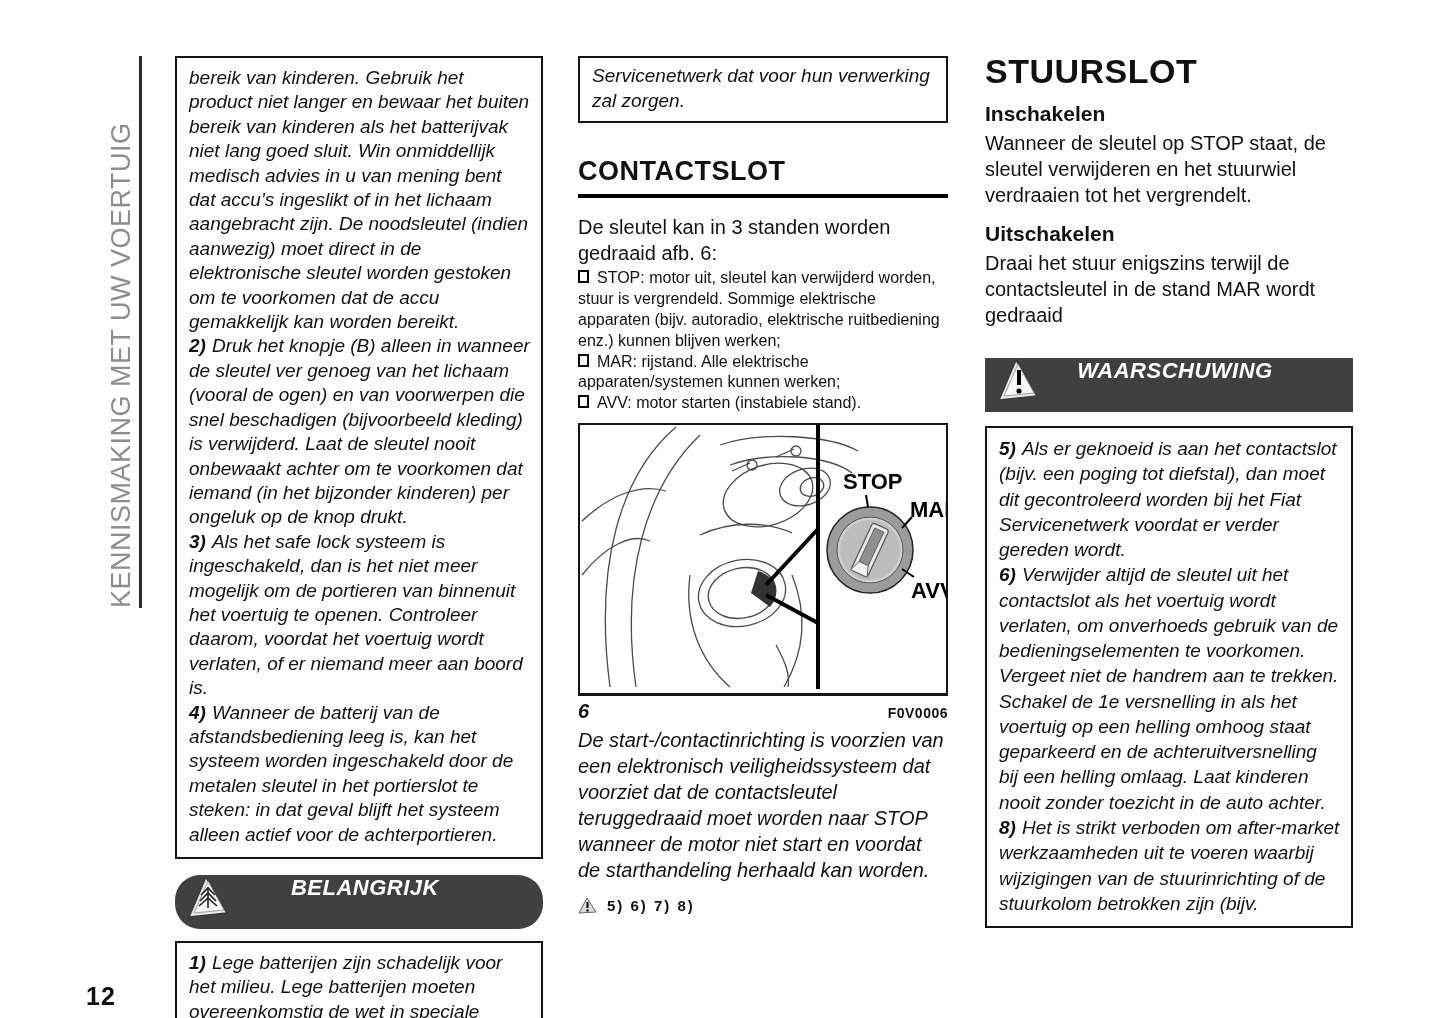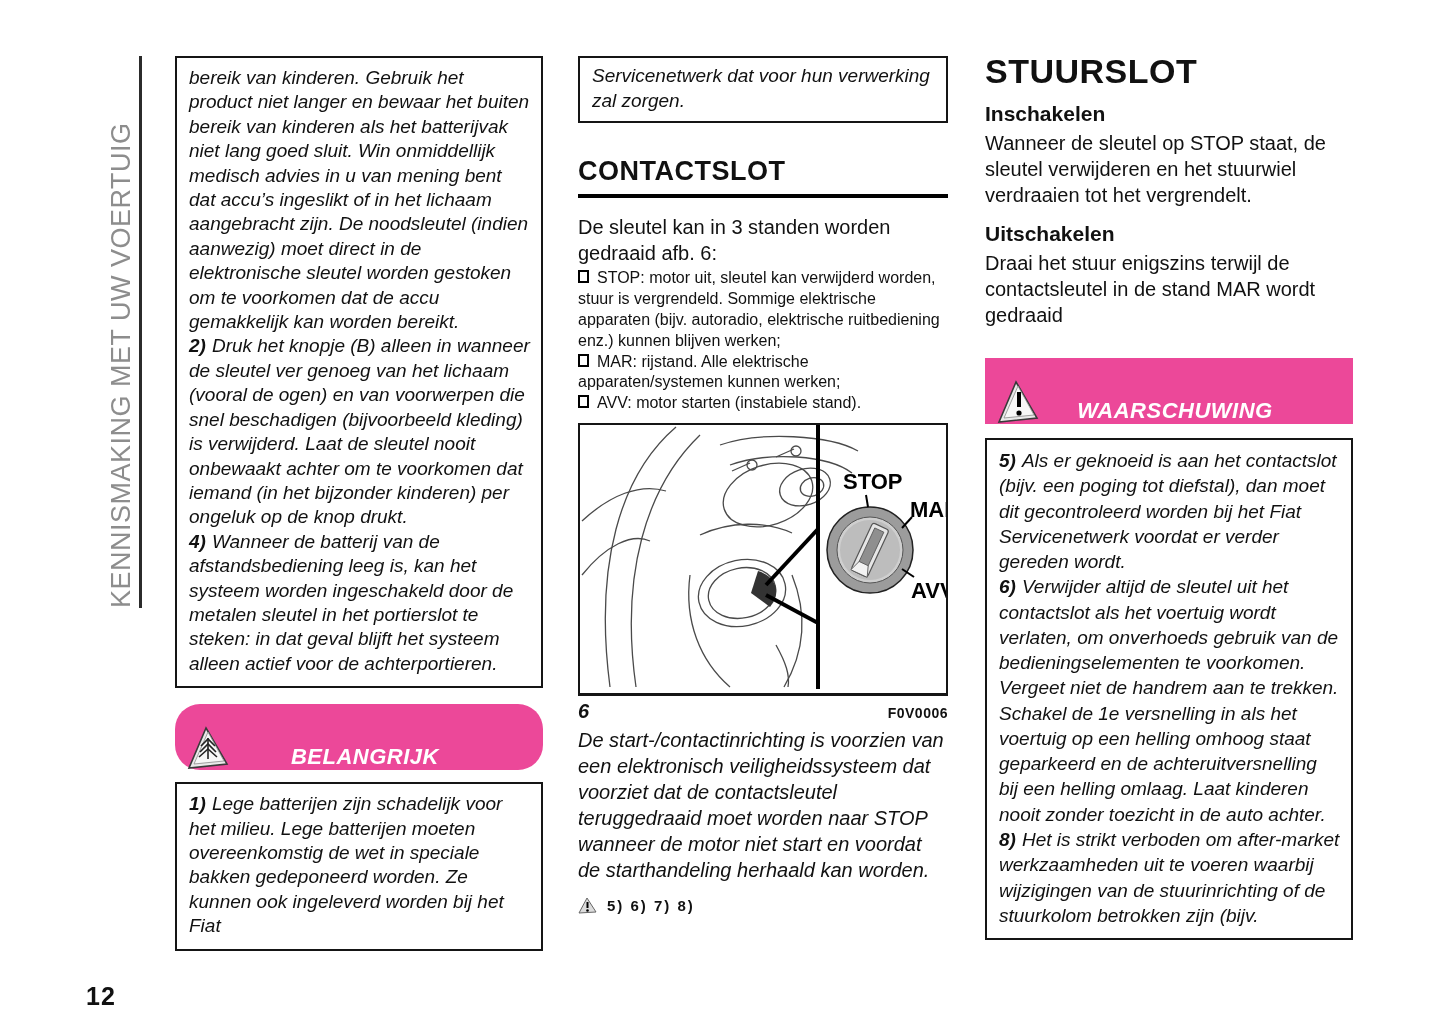--- a/index.html
+++ b/index.html
@@ -21,21 +21,21 @@
   .col1 { left:175px; width:368px; }
   .col2 { left:578px; width:370px; }
   .col3 { left:985px; width:368px; top:52px; }
 
   
   .note-box { border:2px solid #151515; padding:8px 10px 10px 12px; font-style:italic; font-size:19px; line-height:1.285; }
   .note-box p { margin:0; }
   .item-num { font-weight:bold; margin-right:6px; }
 
   
-  .banner { background:#ec4899; height:66px; display:flex; align-items:flex-end; padding:0 10px; }
+  .banner { background:#404040; height:54px; display:flex; align-items:flex-start; padding:0 10px; }
   .banner .banner-label { flex:1; text-align:center; color:#ffffff; font-weight:bold; font-style:italic; font-size:22px; letter-spacing:0.5px; padding-right:34px; }
   .banner svg { flex:0 0 auto; }
 
   
   .top-box { border:2px solid #151515; padding:6px 10px 8px 12px; font-style:italic; font-size:19px; line-height:1.3; }
   .section-heading { font-size:27px; font-weight:800; letter-spacing:0.5px; border-bottom:4px solid #000; padding-bottom:7px; margin-top:33px; margin-bottom:16px; }
   .body-text { font-size:20px; line-height:1.3; }
   .bullet-list { margin-top:2px; }
   .bullet-line { font-size:16px; line-height:1.3; }
   .sq { display:inline-block; width:11px; height:13px; border:2px solid #000; margin-right:8px; vertical-align:baseline; }
@@ -62,20 +62,21 @@
 
   <div class="sidebar">
     <div class="vertical-label">KENNISMAKING MET UW VOERTUIG</div>
   </div>
   <div class="page-number">12</div>
 
   <div class="col col1">
     <div class="note-box">
       <p>bereik van kinderen. Gebruik het product niet langer en bewaar het buiten bereik van kinderen als het batterijvak niet lang goed sluit. Win onmiddellijk medisch advies in u van mening bent dat accu’s ingeslikt of in het lichaam aangebracht zijn. De noodsleutel (indien aanwezig) moet direct in de elektronische sleutel worden gestoken om te voorkomen dat de accu gemakkelijk kan worden bereikt.</p>
       <p><span class="item-num">2)</span><span>Druk het knopje (B) alleen in wanneer de sleutel ver genoeg van het lichaam (vooral de ogen) en van voorwerpen die snel beschadigen (bijvoorbeeld kleding) is verwijderd. Laat de sleutel nooit onbewaakt achter om te voorkomen dat iemand (in het bijzonder kinderen) per ongeluk op de knop drukt.</span></p>
+      <p><span class="item-num">3)</span><span>Als het safe lock systeem is ingeschakeld, dan is het niet meer mogelijk om de portieren van binnenuit het voertuig te openen. Controleer daarom, voordat het voertuig wordt verlaten, of er niemand meer aan boord is.</span></p>
       <p><span class="item-num">4)</span><span>Wanneer de batterij van de afstandsbediening leeg is, kan het systeem worden ingeschakeld door de metalen sleutel in het portierslot te steken: in dat geval blijft het systeem alleen actief voor de achterportieren.</span></p>
     </div>
 
     <div class="banner" style="margin-top:16px;border-radius:25px;">
       <svg width="46" height="44" viewBox="0 0 46 44">
         <polygon points="21,2 42,38 4,42" fill="#e9e9e9" stroke="#3a3a3a" stroke-width="1.6"></polygon>
         <polygon points="23,6 39,35 9,38" fill="#f7f7f7" stroke="#8a8a8a" stroke-width="0.8"></polygon>
         <g stroke="#222" stroke-width="1.6" fill="none">
           <line x1="23" y1="12" x2="23" y2="33"></line>
           <polyline points="16,20 23,13 30,20"></polyline>

